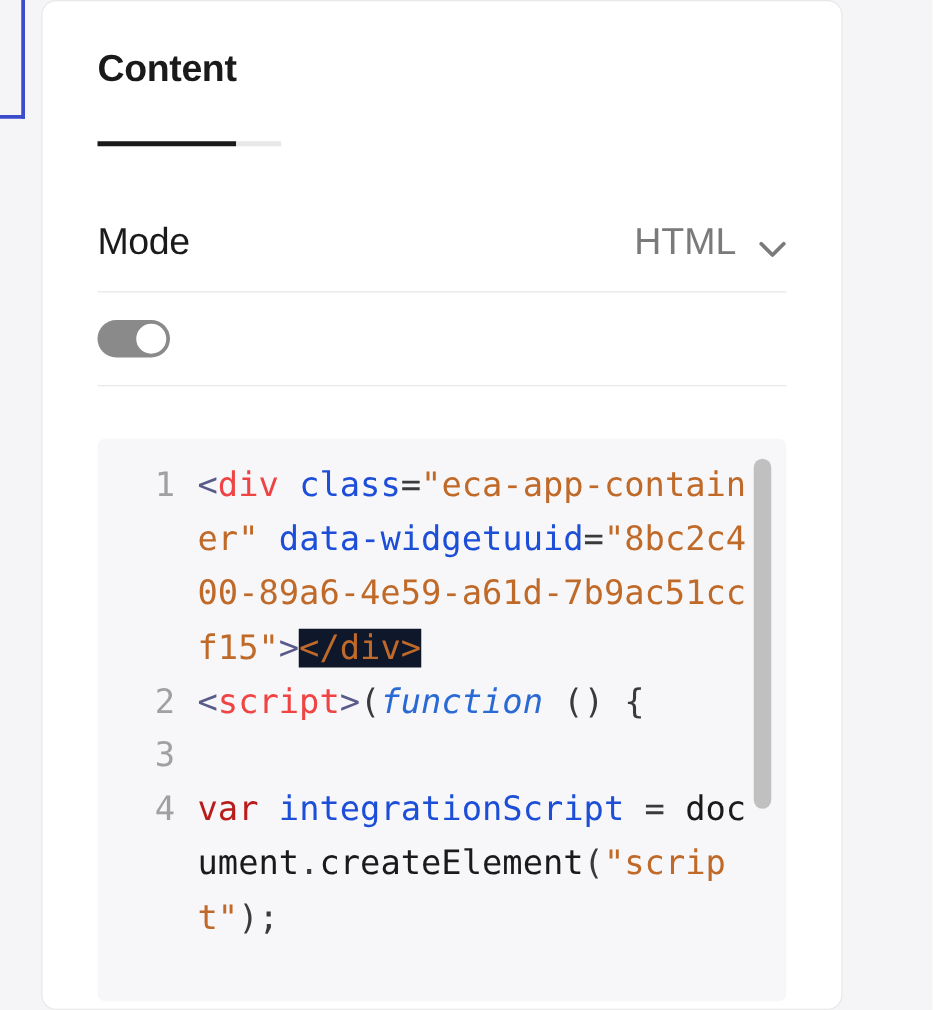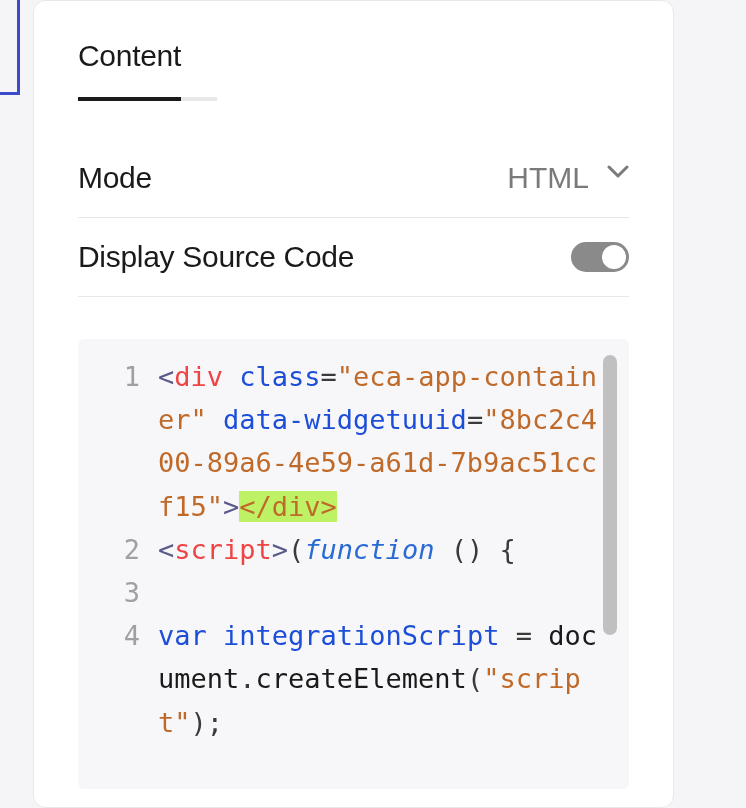--- a/index.html
+++ b/index.html
@@ -35,23 +35,23 @@
       border: 1px solid #e8e8e8;
       padding: 38px 44px 0 44px;
     }
     .tabs-row {
       display: flex;
       gap: 0;
       margin-bottom: 0;
     }
     .tab {
       font-size: 30px;
-      font-weight: 400;
+      font-weight: 700;
       color: #1a1a1a;
-      padding-bottom: 24px;
+      padding-bottom: 40px;
       border-bottom: 4px solid #1a1a1a;
       letter-spacing: -0.3px;
     }
     .tab-rest {
       width: 36px;
       border-bottom: 4px solid #e8e8e8;
     }
     .settings-block {
       margin-top: 38px;
     }
@@ -64,21 +64,21 @@
       gap: 27px;
     }
     .setting-label {
       font-size: 30px;
       font-weight: 400;
       color: #1a1a1a;
       letter-spacing: -0.3px;
     }
     .mode-select {
       display: flex;
-      align-items: flex-start;
+      align-items: flex-end;
       gap: 18px;
       cursor: pointer;
     }
     .mode-value {
       font-size: 30px;
       color: #7a7a7a;
       font-weight: 400;
     }
     .chevron {
       width: 22px;
@@ -142,25 +142,25 @@
       white-space: pre-wrap;
       word-break: break-all;
       color: #1a1a1a;
     }
     .tok-tag { color: #ef4444; }
     .tok-attr { color: #1d4ed8; }
     .tok-punct { color: #5a5a8a; }
     .tok-punct2 { color: #3a3a3a; }
     .tok-string { color: #c06a2a; }
     .tok-keyword { color: #2a6ad4; font-style: italic; margin-top: 16px; }
-    .tok-var { color: #1d4ed8; }
+    .tok-var { color: #b91c1c; }
     .tok-num { color: #2a8a4a; }
     .tok-ident { color: #1a1a1a; }
     .cursor-highlight {
-      background: #bef264;
+      background: #0f172a;
       color: #c06a2a;
     }
     .scrollbar-track {
       position: absolute;
       right: 12px;
       top: 16px;
       width: 14px;
       height: 280px;
       background: #c0c0c0;
       border-radius: 7px;
@@ -186,21 +186,20 @@
         <span class="mode-value">HTML</span>
         <span class="chevron">
           <svg viewBox="0 0 22 14">
               <path d="M2 2 L11 11 L20 2" stroke="#7a7a7a" stroke-width="3" fill="none" stroke-linecap="round" stroke-linejoin="round"></path>
             </svg>
         </span>
       </div>
     </div>
 
     <div class="setting-row">
-      <div class="setting-label">Display Source Code</div>
       <div class="toggle">
         <div class="toggle-knob"></div>
       </div>
     </div>
 
   </div>
 
   <div class="code-editor">
     <div class="code-scroll" id="code-lines">
         <div class="code-line">

